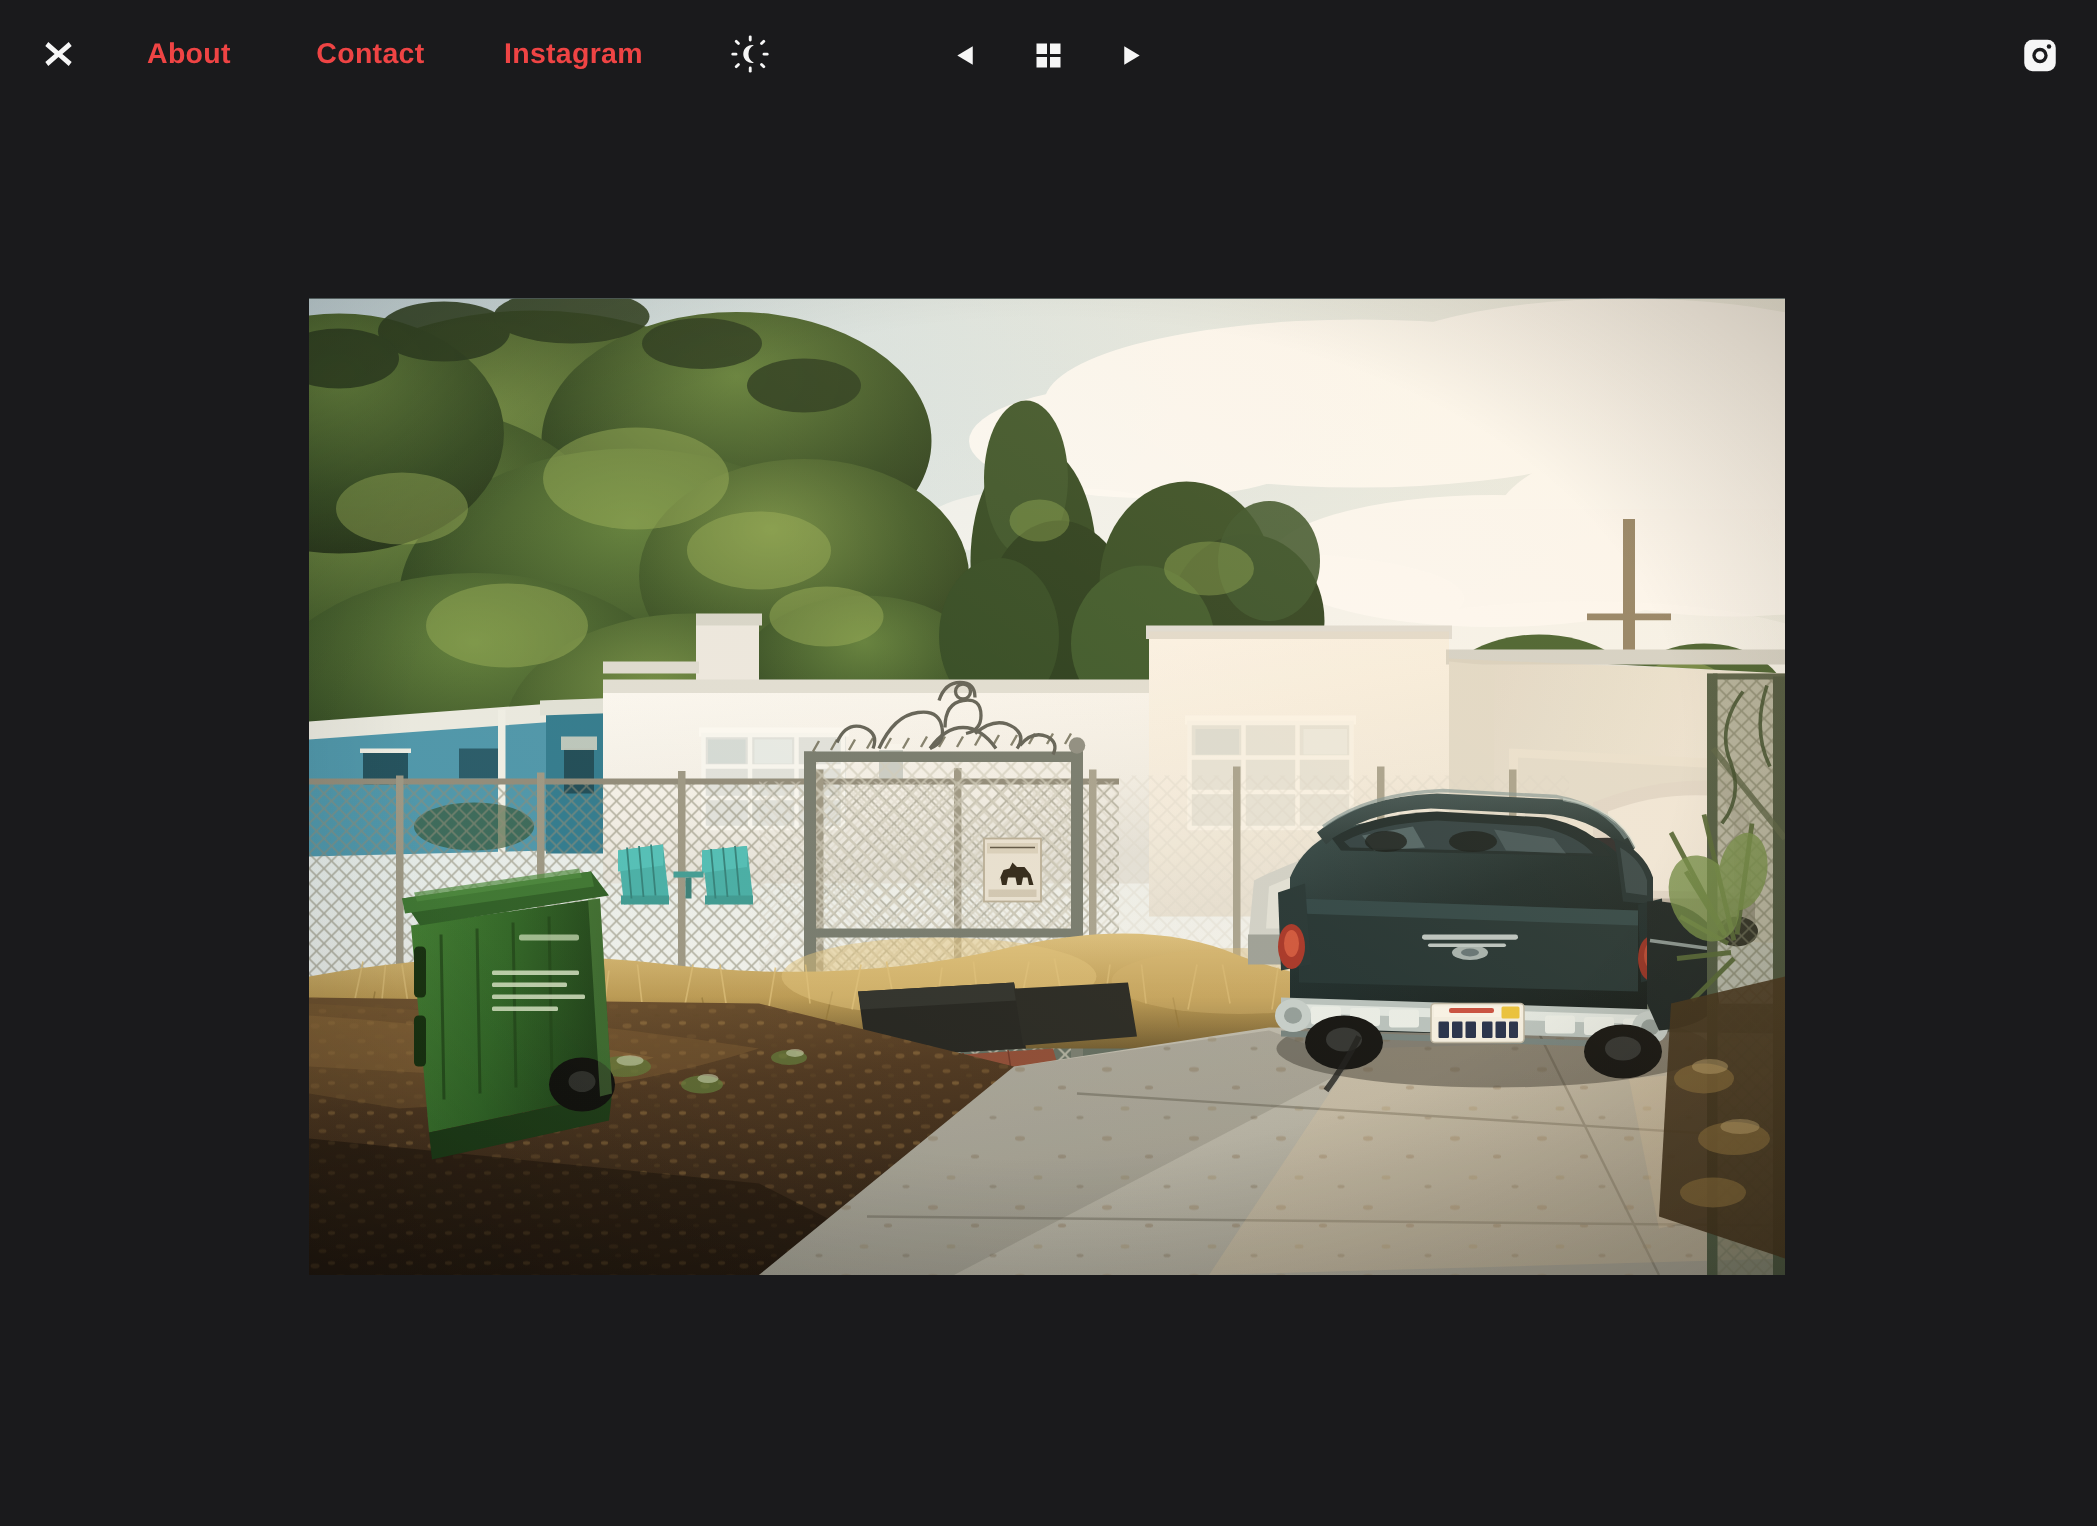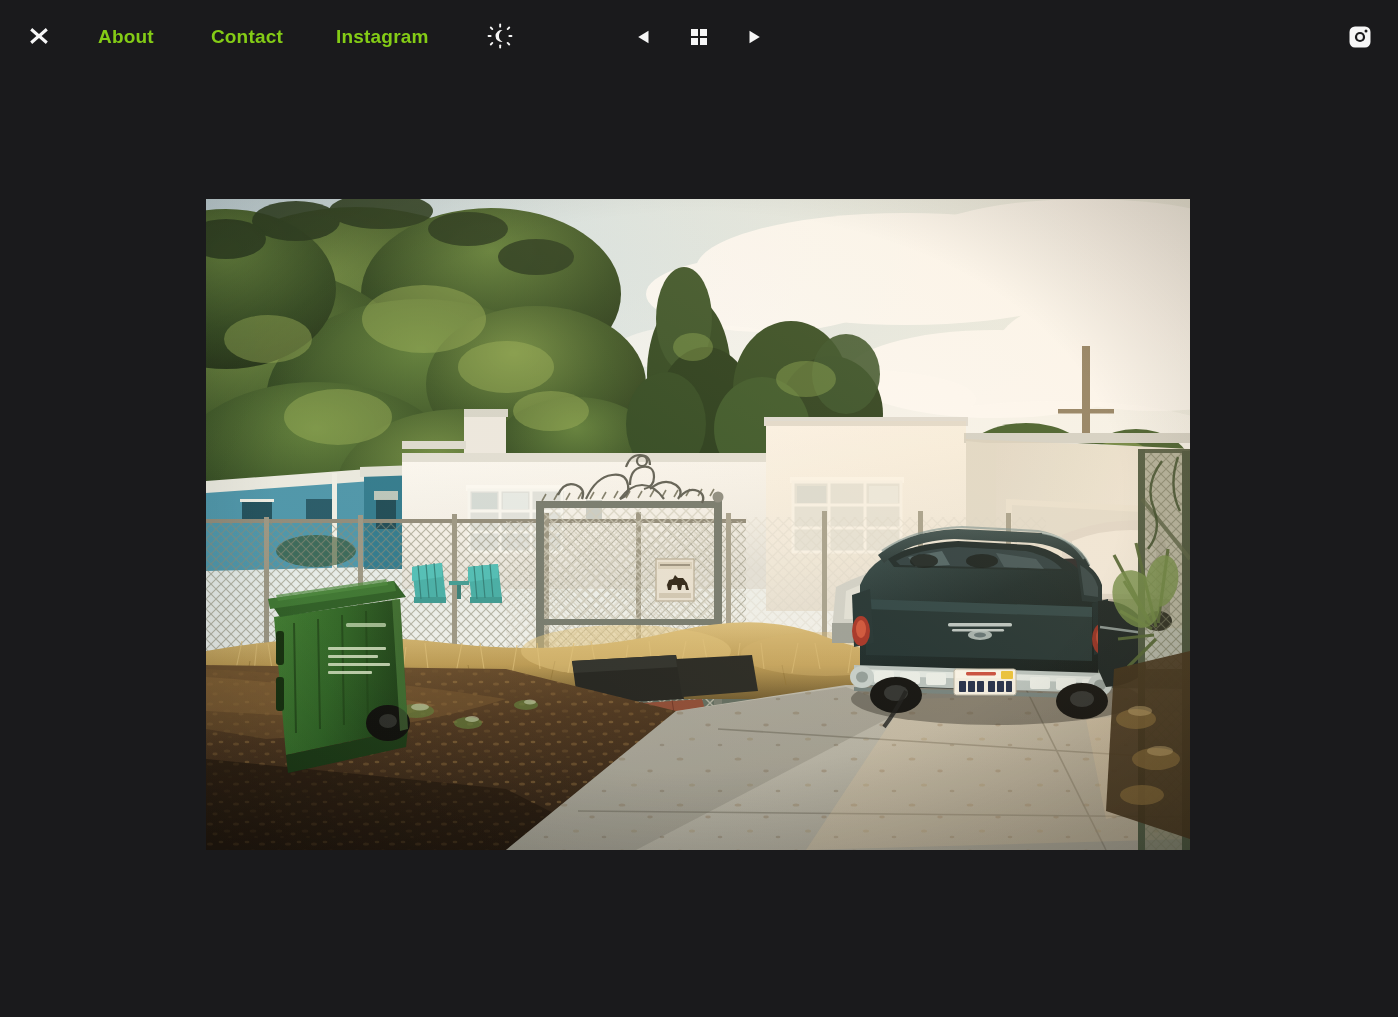--- a/index.html
+++ b/index.html
@@ -40,21 +40,21 @@
     display: flex; align-items: center; justify-content: center;
     cursor: pointer;
     flex: 0 0 auto;
   }
   .close-btn svg { display: block; }
 
   .nav-link {
     font-size: 19px;
     font-weight: 700;
     letter-spacing: 0.2px;
-    color: #84cc16;
+    color: #ef4444;
     text-decoration: none;
     cursor: pointer;
     white-space: nowrap;
     line-height: 1;
   }
   .nav-link:first-of-type { }
 
   .nav-gap-1 { width: 42px; }
   .nav-gap-2 { width: 57px; }
   .nav-gap-3 { width: 53px; }

